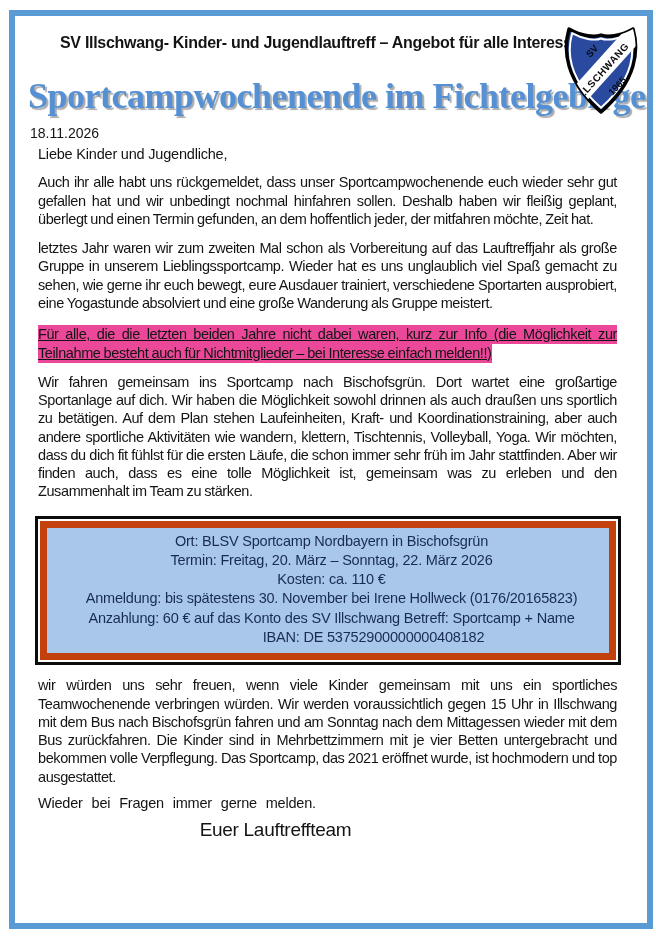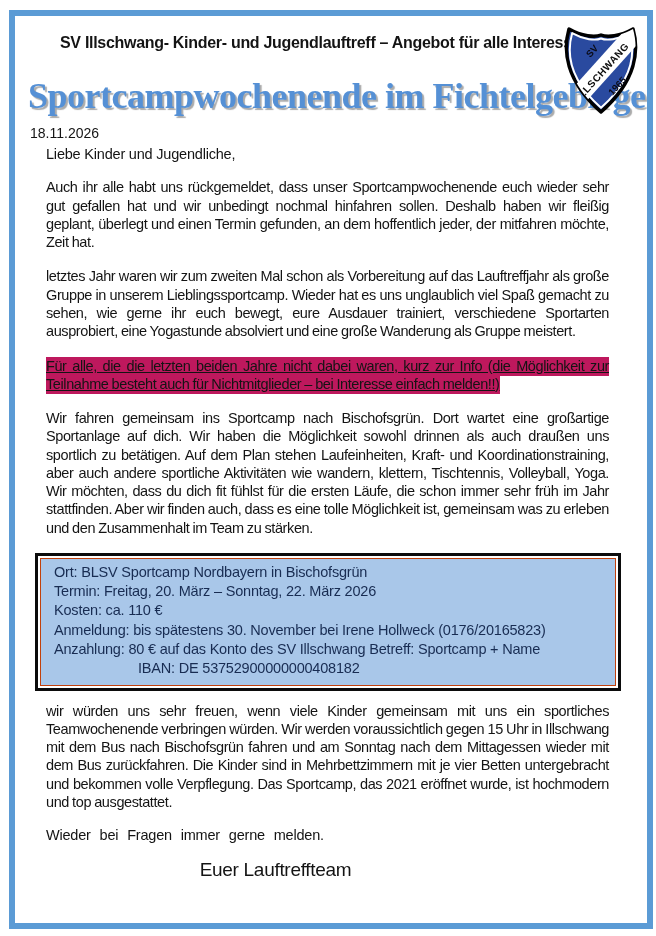--- a/index.html
+++ b/index.html
@@ -27,45 +27,46 @@
     margin:24px 0 0 -2px;
     font-family:"Liberation Serif", serif;
     font-weight:bold;font-size:36px;line-height:1.15;
     color:#5590d5;
     text-shadow:2px 2px 1px #ababab;
     letter-spacing:-0.5px;white-space:nowrap;
   }
   .date{
     text-align:left;font-size:14px;margin:8px 2px 0 0;
   }
-  p{margin:16px;}
+  p{margin:8px;}
   .salutation{
     font-size:14.5px;margin-top:5px;letter-spacing:-0.2px;
   }
   .para{
     font-size:14.5px;line-height:1.26;
     letter-spacing:-0.4px;word-spacing:-0.5px;
     text-align:justify;margin-top:11px;
   }
   .highlight-para{margin-top:13px;}
   .highlight{
-    background:#be185d;
+    background:#ec4899;
     text-decoration:underline;
     padding:1px 0 2px 0;
   }
   .box-outer{
     margin:15px 4px 0 5px;
     border:3px solid #0b0b0b;
     padding:2px;
   }
   .box-inner{
-    border:1px solid #c2410c;
+    border:7px solid #c2410c;
     background:#a9c7e9;
     color:#182c52;
     padding:4px 6px 6px 13px;
+    text-align:center;
   }
   .box-line{
     font-size:14.5px;line-height:1.33;letter-spacing:-0.2px;
   }
   .box-line.iban{padding-left:84px;}
   .closing{
     font-size:14.5px;margin-top:9px;word-spacing:5px;letter-spacing:-0.2px;
   }
   .signature{
     font-size:19px;margin-top:3px;text-align:center;
@@ -112,21 +113,21 @@
   <p class="para highlight-para"><span class="highlight">Für alle, die die letzten beiden Jahre nicht dabei waren, kurz zur Info (die Möglichkeit zur Teilnahme besteht auch für Nichtmitglieder – bei Interesse einfach melden!!)</span></p>
 
   <p class="para">Wir fahren gemeinsam ins Sportcamp nach Bischofsgrün. Dort wartet eine großartige Sportanlage auf dich. Wir haben die Möglichkeit sowohl drinnen als auch draußen uns sportlich zu betätigen. Auf dem Plan stehen Laufeinheiten, Kraft- und Koordinationstraining, aber auch andere sportliche Aktivitäten wie wandern, klettern, Tischtennis, Volleyball, Yoga. Wir möchten, dass du dich fit fühlst für die ersten Läufe, die schon immer sehr früh im Jahr stattfinden. Aber wir finden auch, dass es eine tolle Möglichkeit ist, gemeinsam was zu erleben und den Zusammenhalt im Team zu stärken.</p>
 
   <div class="box-outer">
     <div class="box-inner">
       <div class="box-line">Ort: BLSV Sportcamp Nordbayern in Bischofsgrün</div>
       <div class="box-line">Termin: Freitag, 20. März – Sonntag, 22. März 2026</div>
       <div class="box-line">Kosten: ca. 110 €</div>
       <div class="box-line">Anmeldung: bis spätestens 30. November bei Irene Hollweck (0176/20165823)</div>
-      <div class="box-line">Anzahlung: 80 € auf das Konto des SV Illschwang Betreff: Sportcamp + Name</div>
+      <div class="box-line">Anzahlung: 60 € auf das Konto des SV Illschwang Betreff: Sportcamp + Name</div>
       <div class="box-line iban">IBAN: DE 53752900000000408182</div>
     </div>
   </div>
 
 
   <p class="para">wir würden uns sehr freuen, wenn viele Kinder gemeinsam mit uns ein sportliches Teamwochenende verbringen würden. Wir werden voraussichtlich gegen 15 Uhr in Illschwang mit dem Bus nach Bischofsgrün fahren und am Sonntag nach dem Mittagessen wieder mit dem Bus zurückfahren. Die Kinder sind in Mehrbettzimmern mit je vier Betten untergebracht und bekommen volle Verpflegung. Das Sportcamp, das 2021 eröffnet wurde, ist hochmodern und top ausgestattet.</p>
 
   <p class="closing">Wieder bei Fragen immer gerne melden.</p>
 
   <div class="signature">Euer Lauftreffteam</div>

